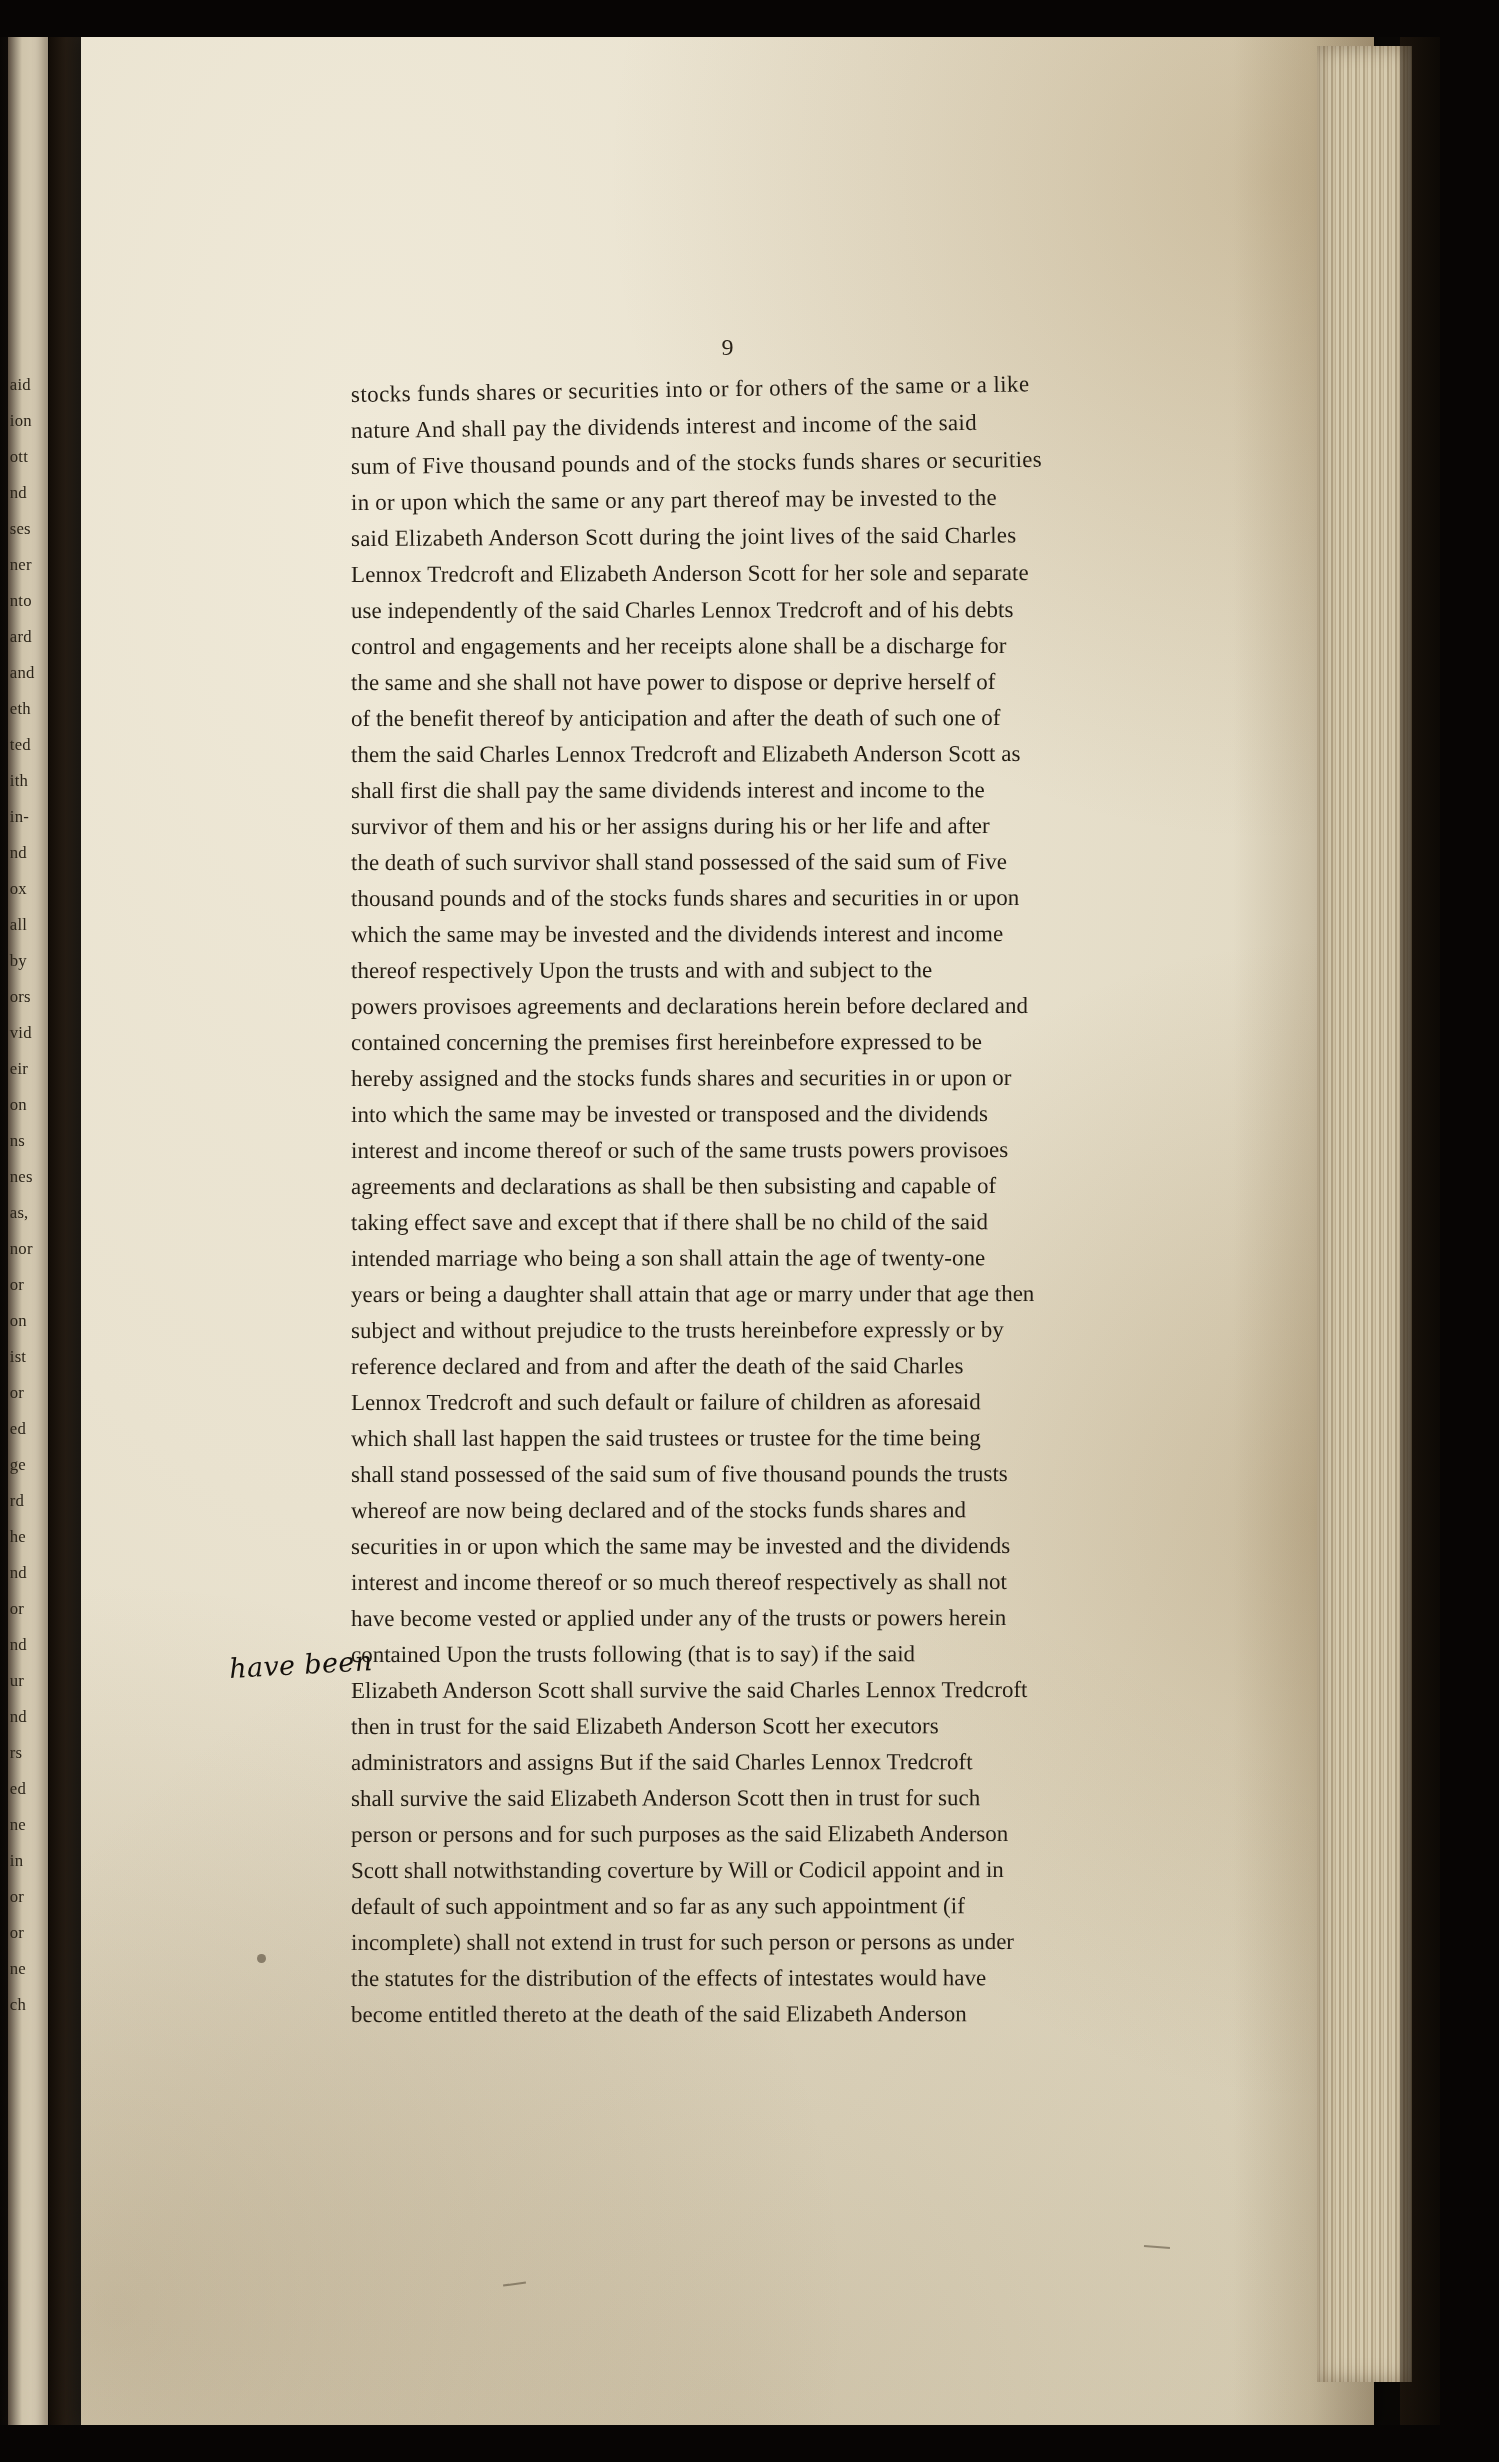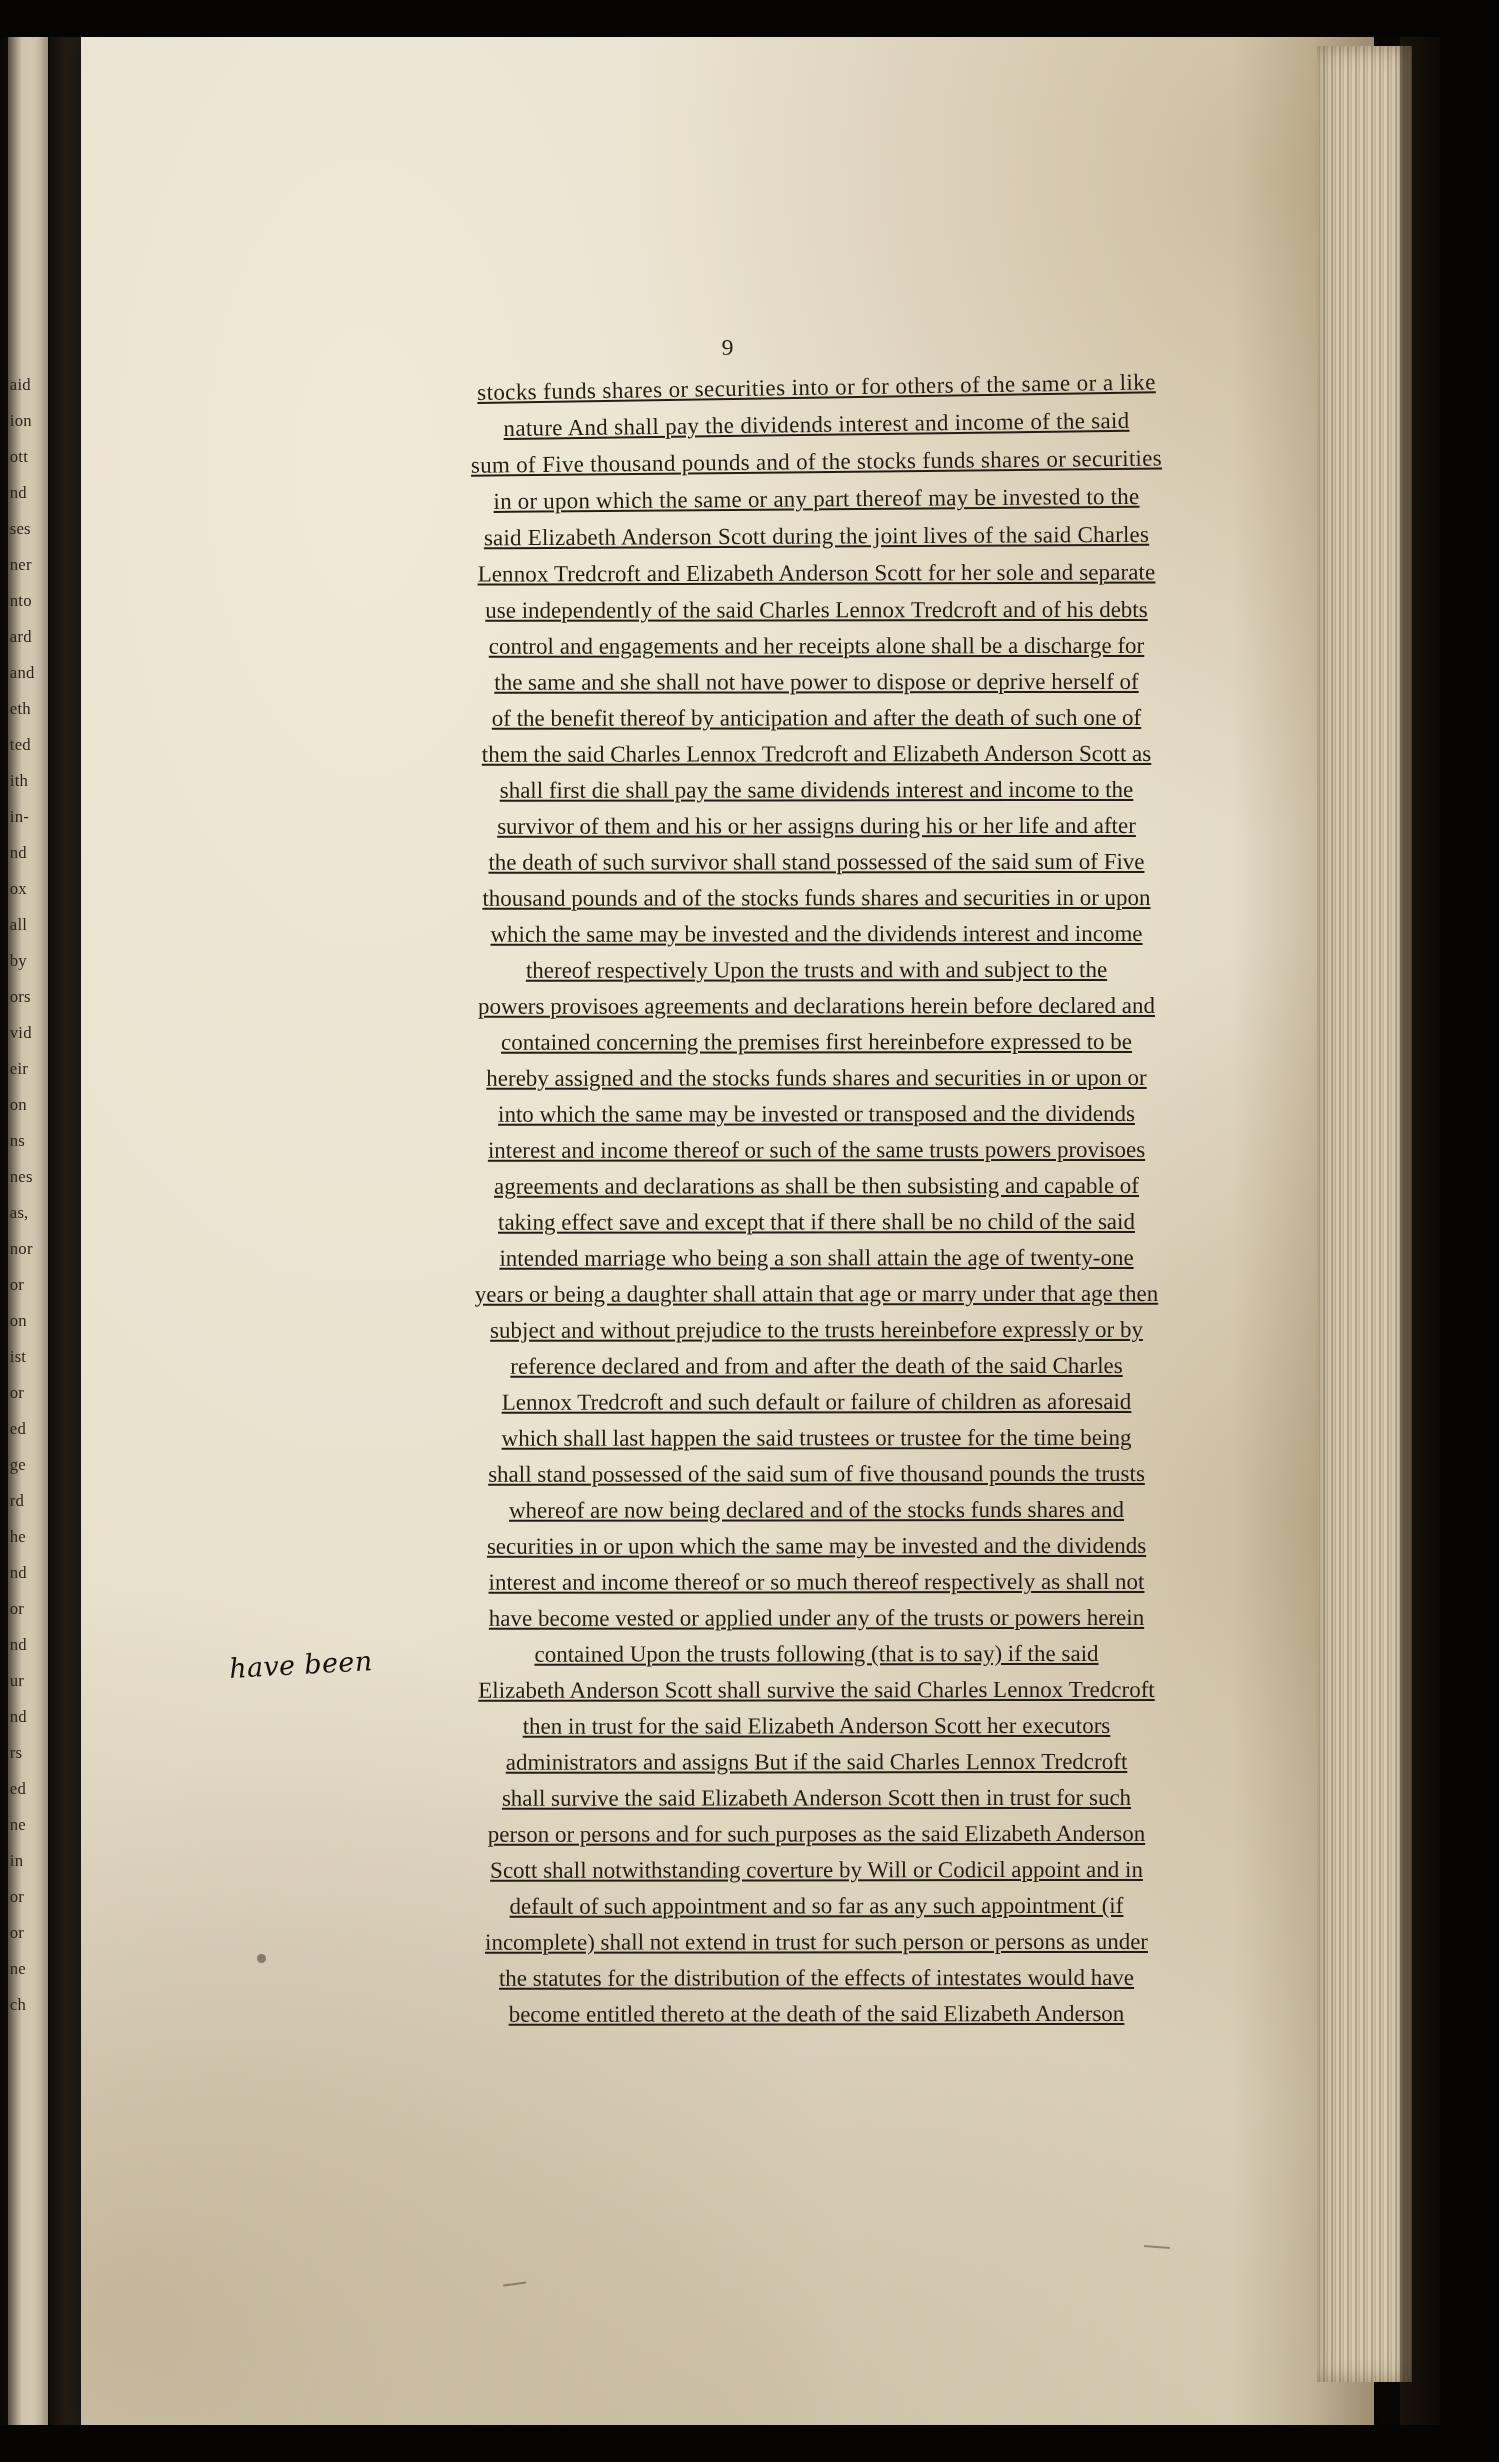--- a/index.html
+++ b/index.html
@@ -140,22 +140,21 @@
     color: #2a2319;
   }
   #body-text {
     position: absolute;
     left: 270px; top: 342px;
     width: 931px;
     font-family: "Liberation Serif", serif;
     font-size: 23px;
     line-height: 36px;
     color: #241d14;
-    text-align: center;
-    text-decoration: underline;
+    text-align: left;
   }
   #body-text .ln {
     white-space: nowrap;
     display: block;
   }
   
   #body-text .ln.t1 { transform: rotate(-0.9deg); transform-origin: left center; letter-spacing: 0.4px; }
   #body-text .ln.t2 { transform: rotate(-0.75deg); transform-origin: left center; letter-spacing: 0.3px; }
   #body-text .ln.t3 { transform: rotate(-0.6deg); transform-origin: left center; letter-spacing: 0.3px; }
   #body-text .ln.t4 { transform: rotate(-0.45deg); transform-origin: left center; letter-spacing: 0.2px; }

